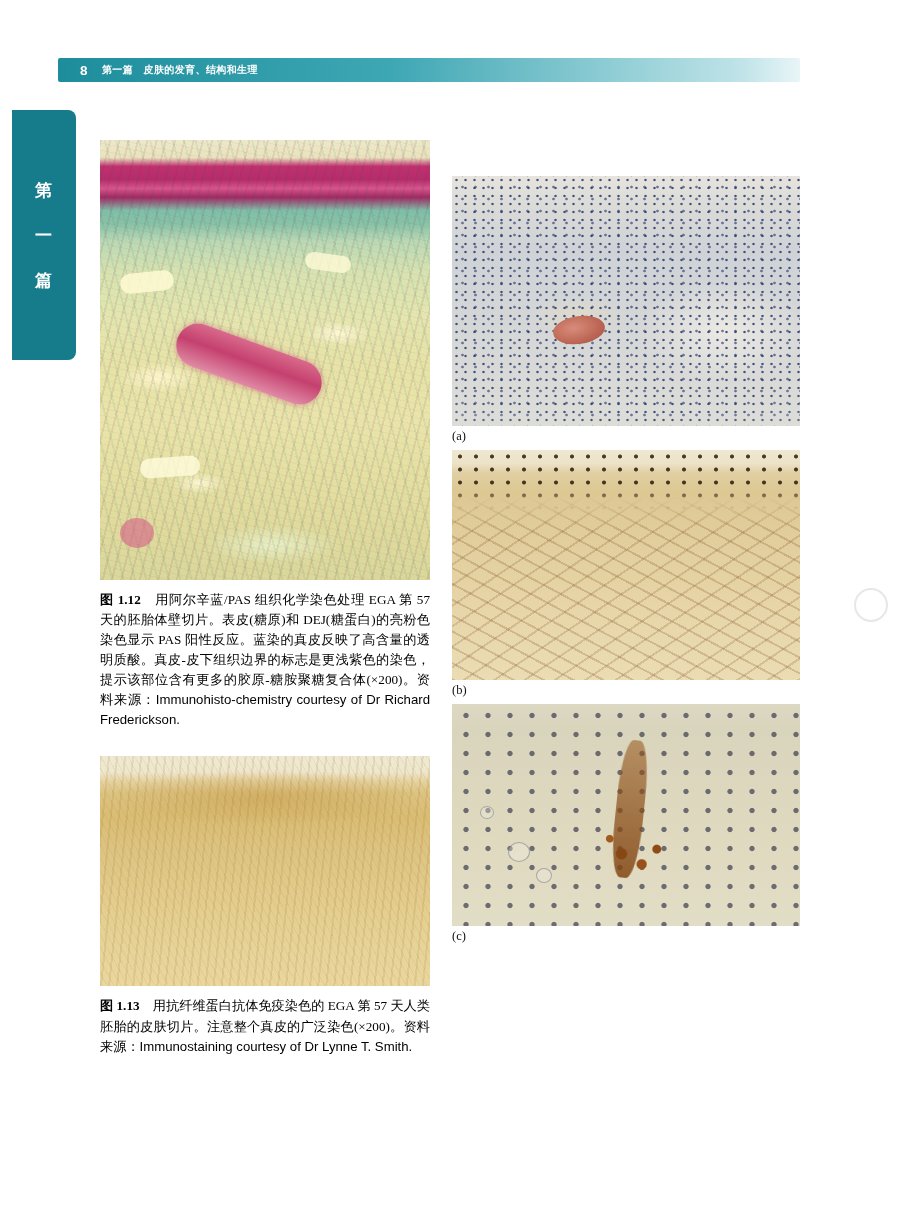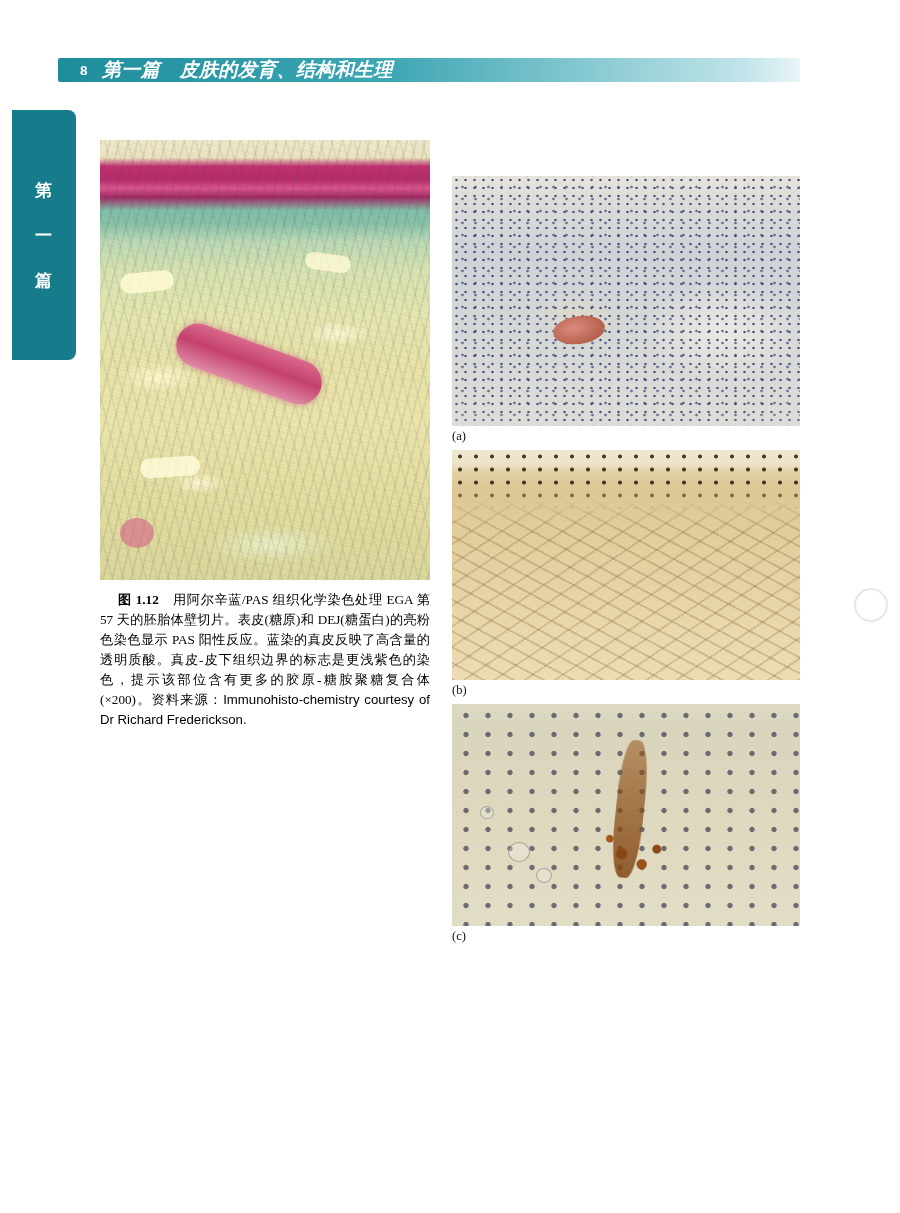--- a/index.html
+++ b/index.html
@@ -33,21 +33,21 @@
     gap: 14px;
     padding-left: 22px;
     color: #ffffff;
     font-family: "Liberation Sans", sans-serif;
     font-size: 13.5px;
     font-weight: bold;
     letter-spacing: 0.4px;
     white-space: nowrap;
   }
   .page-number { font-size: 13.5px; }
-  .header-title { font-size: 19px; font-style: italic; }
+  .header-title { font-size: 10px; }
 
   
   .part-tab {
     position: absolute;
     left: 12px; top: 110px;
     width: 64px; height: 250px;
     background: #167b8b;
     border-radius: 0 8px 8px 0;
     color: #ffffff;
     font-family: "Liberation Sans", sans-serif;
@@ -90,21 +90,21 @@
   }
 
   .caption {
     margin-top: 10px;
     font-size: 13.2px;
     line-height: 1.52;
     text-align: justify;
     text-justify: inter-ideograph;
     color: #000;
   }
-  .caption b { font-weight: bold; margin-left: 18px; }
+  .caption b { font-weight: bold; }
   .caption .latin { font-family: Liberation Sans, sans-serif; }
 
   
   
   .img-112 {
     height: 440px;
     background:
       radial-gradient(ellipse 60px 22px at 18% 54%, rgba(255,248,205,.95) 0%, rgba(255,248,205,0) 70%),
       radial-gradient(ellipse 48px 18px at 72% 44%, rgba(255,250,215,.9) 0%, rgba(255,250,215,0) 70%),
       radial-gradient(ellipse 40px 16px at 30% 78%, rgba(255,250,215,.85) 0%, rgba(255,250,215,0) 70%),
@@ -310,20 +310,24 @@
       <div class="blobs-112">
         <i style="left:6%;top:30%;width:54px;height:20px;background:rgba(255,250,210,.85);transform:rotate(-6deg);border-radius:30px;"></i>
         <i style="left:62%;top:26%;width:46px;height:17px;background:rgba(255,250,214,.8);transform:rotate(8deg);border-radius:30px;"></i>
         <i style="left:12%;top:72%;width:60px;height:20px;background:rgba(255,252,220,.8);transform:rotate(-4deg);border-radius:30px;"></i>
         <i style="left:6%;top:86%;width:34px;height:30px;background:rgba(214,86,134,.55);"></i>
       </div>
     </div>
     <p class="caption"><b>图 1.12</b><span>　用阿尔辛蓝/PAS 组织化学染色处理 EGA 第 57 天的胚胎体壁切片。表皮(糖原)和 DEJ(糖蛋白)的亮粉色染色显示 PAS 阳性反应。蓝染的真皮反映了高含量的透明质酸。真皮-皮下组织边界的标志是更浅紫色的染色，提示该部位含有更多的胶原-糖胺聚糖复合体(×200)。资料来源：</span><span class="latin">Immunohisto-chemistry courtesy of Dr Richard Frederickson.</span></p>
   </div>
 
+  <div class="figure" style="margin-top:26px;">
+    <div class="fig-img img-113"></div>
+    <p class="caption"><b>图 1.13</b><span>　用抗纤维蛋白抗体免疫染色的 EGA 第 57 天人类胚胎的皮肤切片。注意整个真皮的广泛染色(×200)。资料来源：</span><span class="latin">Immunostaining courtesy of Dr Lynne T. Smith.</span></p>
+  </div>
 
 </div>
 
 <div class="col-right">
 
   <div class="figure">
     <div class="fig-img img-114a"></div>
     <div class="fig-label">(a)</div>
   </div>
 

